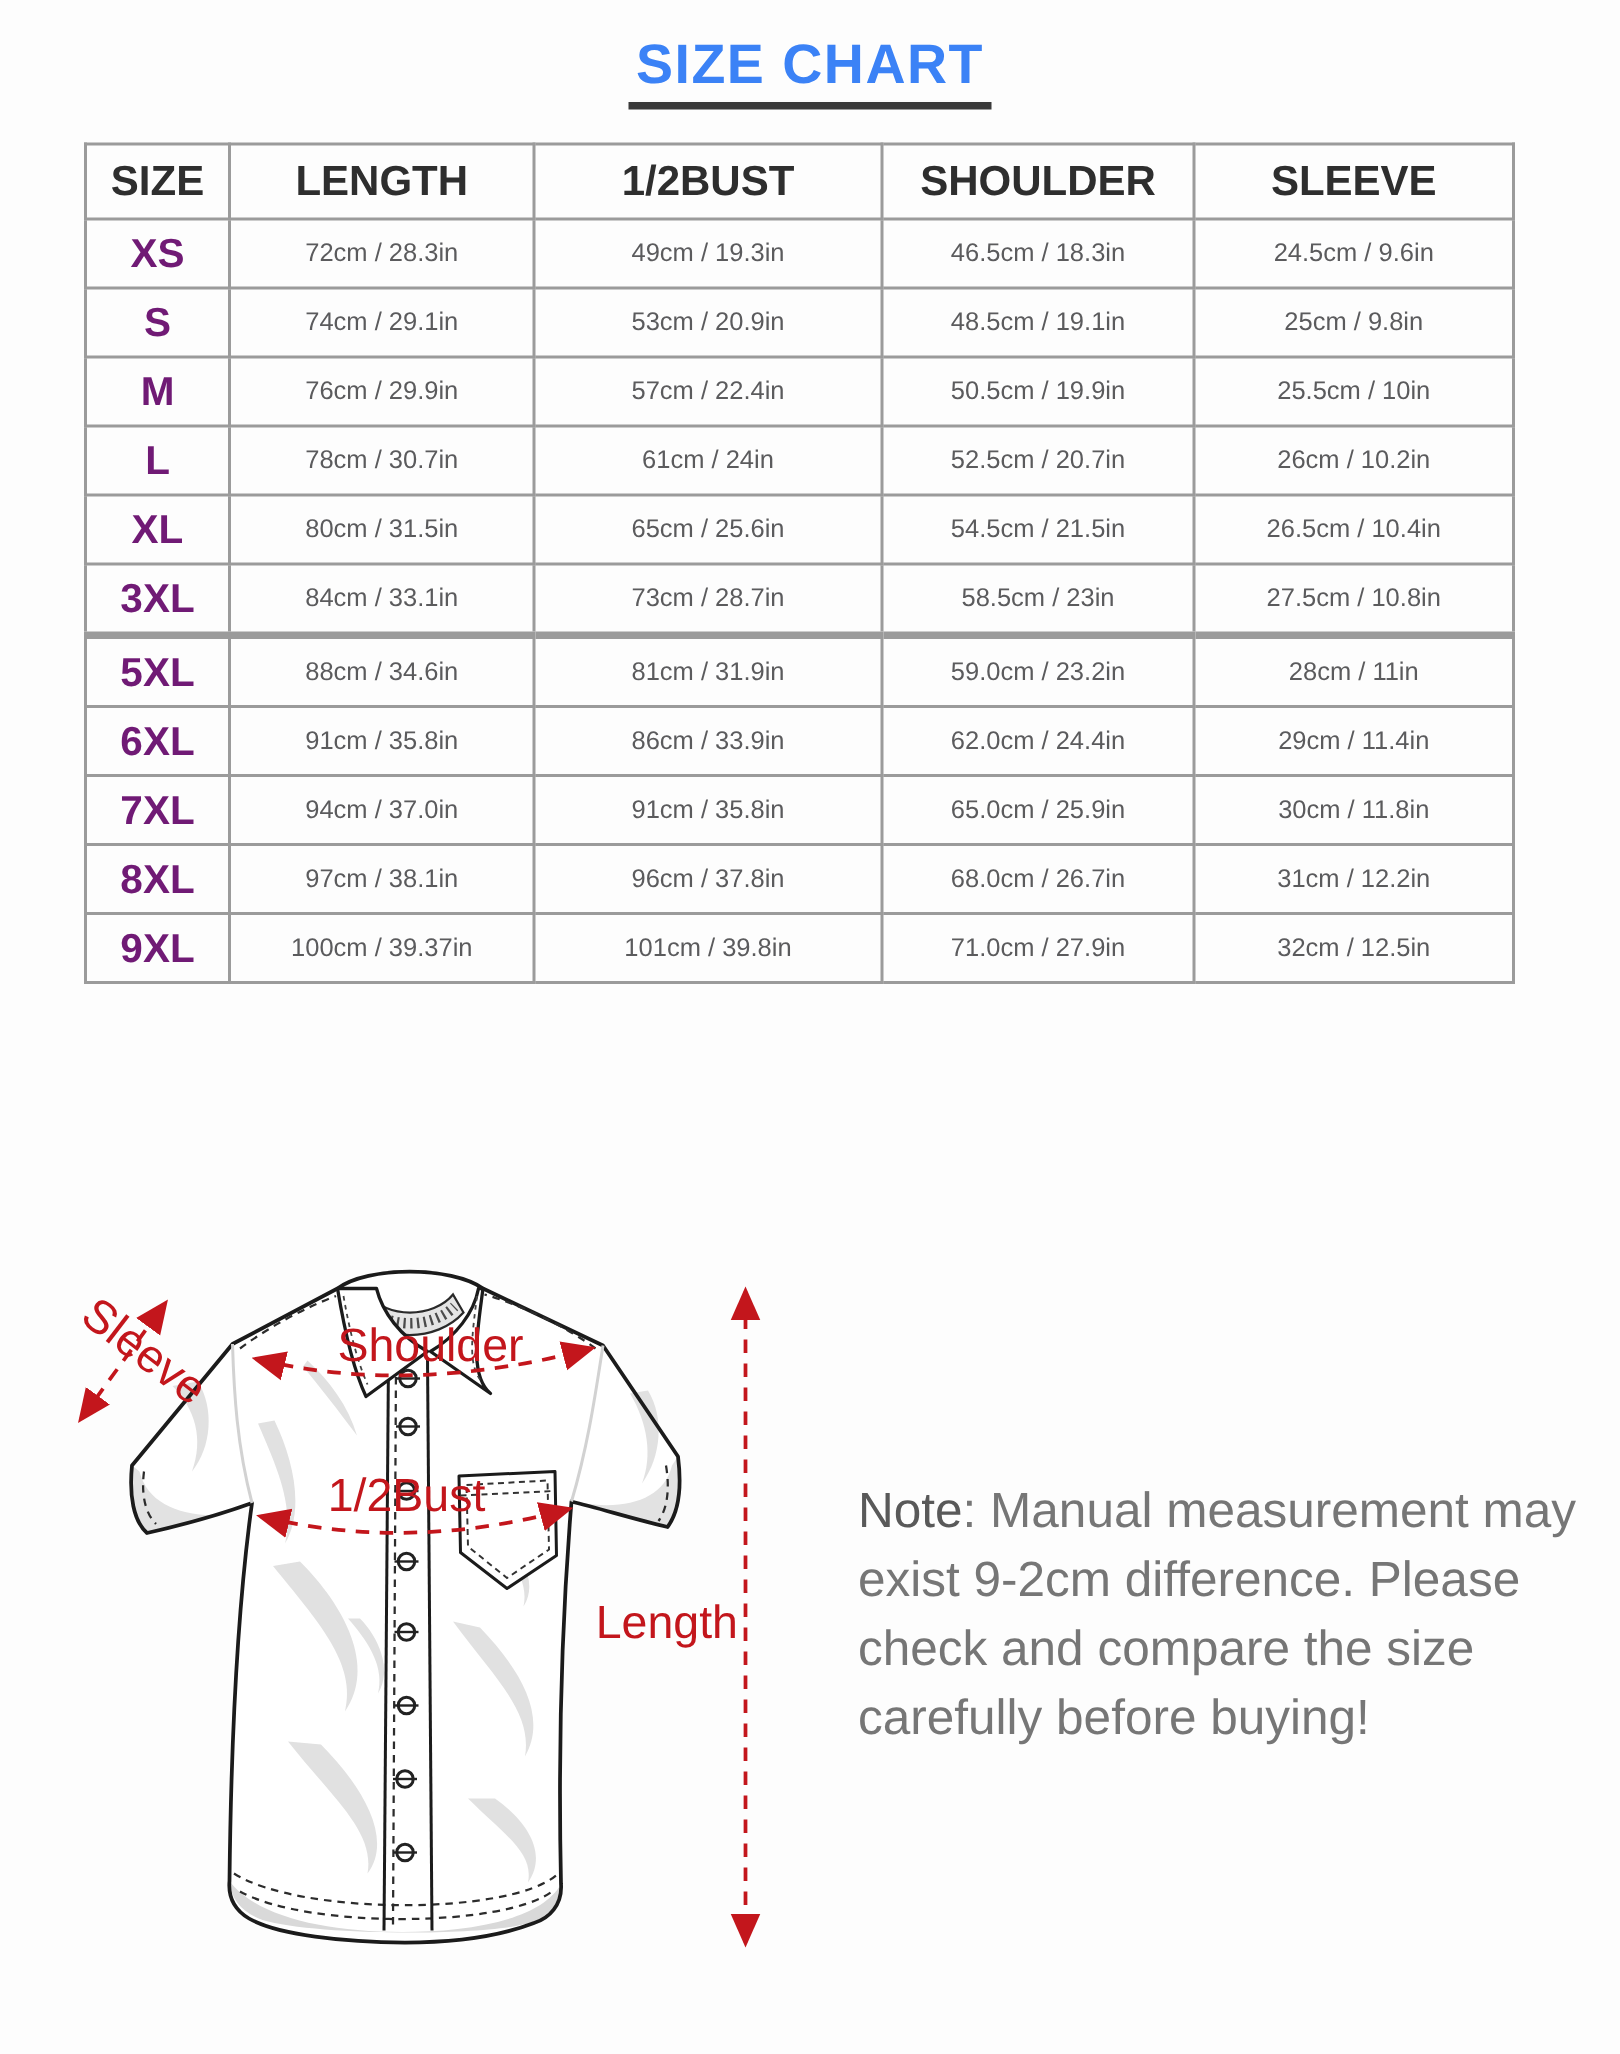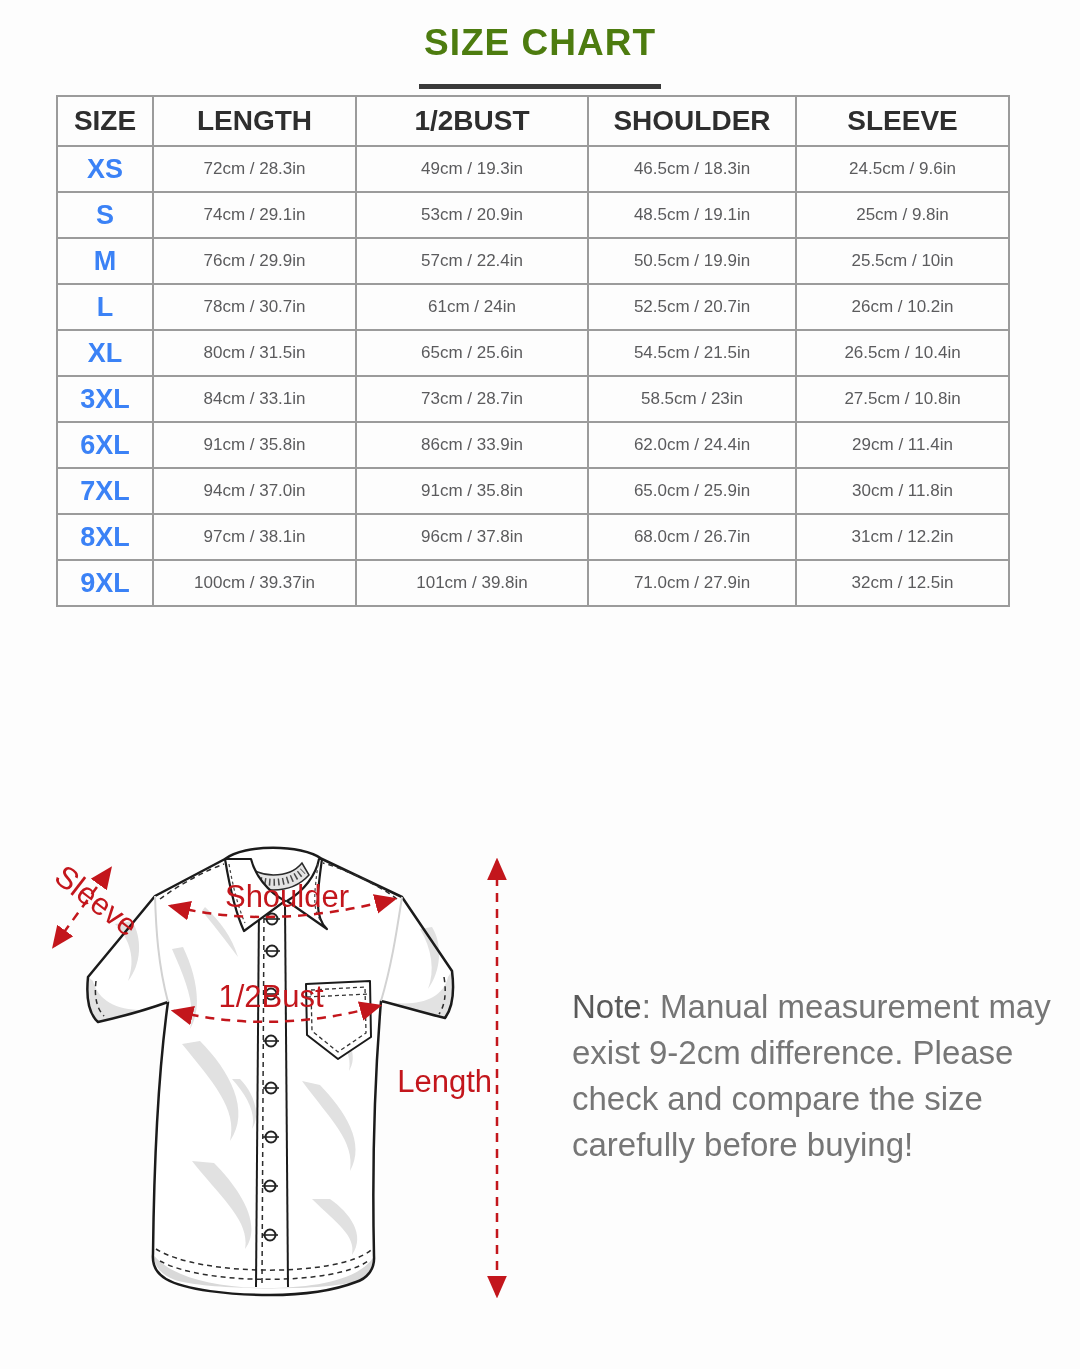--- a/index.html
+++ b/index.html
@@ -4,34 +4,34 @@
 <style>
   html,body { margin:0; padding:0; background:#ffffff; }
   .canvas {
     position:relative; width:1080px; height:1369px;
     background:#fdfdfd; font-family:"Liberation Sans", sans-serif;
     overflow:hidden;
   }
   
   .title { position:absolute; top:22px; left:0; width:100%; text-align:center; }
   .title span {
-    display:inline-block; font-size:37px; font-weight:bold; color:#4d7c0f;
-    letter-spacing:1px; border-bottom:5px solid #3a3a3a; padding:0 5px 20px;
+    display:inline-block; font-size:37px; font-weight:bold; color:#3b82f6;
+    letter-spacing:1px; border-bottom:5px solid #3a3a3a; padding:0 5px 4px;
   }
   
   table.size-table {
     position:absolute; left:56px; top:95px; width:952px;
     border-collapse:collapse; table-layout:fixed;
   }
   table.size-table th, table.size-table td {
     border:2px solid #9b9b9b; text-align:center; vertical-align:middle; padding:0;
     overflow:hidden; white-space:nowrap;
   }
   table.size-table thead th { height:48px; font-size:28px; font-weight:bold; color:#2e2e2e;margin-left:20px; }
-  table.size-table td.size { height:44px; font-size:27px; font-weight:bold; color:#3b82f6; }
+  table.size-table td.size { height:44px; font-size:27px; font-weight:bold; color:#701a75; }
   table.size-table td.val  { height:44px; font-size:17px; font-weight:normal; color:#5b5b5d; }
   table.size-table tr[data-thick="true"] td { border-top-width:5px; }
   
   svg.shirt { position:absolute; left:0; top:829px; }
   
   .note {
     position:absolute; left:572px; top:984px; width:484px;
     font-size:33px; line-height:46px; color:#767676;
   }
   .note b { color:#595959; font-weight:normal; }
@@ -97,20 +97,27 @@
           <td class="val">65cm / 25.6in</td>
           <td class="val">54.5cm / 21.5in</td>
           <td class="val">26.5cm / 10.4in</td>
         </tr>
         <tr>
           <td class="size">3XL</td>
           <td class="val">84cm / 33.1in</td>
           <td class="val">73cm / 28.7in</td>
           <td class="val">58.5cm / 23in</td>
           <td class="val">27.5cm / 10.8in</td>
+        </tr>
+        <tr data-thick="true">
+          <td class="size">5XL</td>
+          <td class="val">88cm / 34.6in</td>
+          <td class="val">81cm / 31.9in</td>
+          <td class="val">59.0cm / 23.2in</td>
+          <td class="val">28cm / 11in</td>
         </tr>
         <tr>
           <td class="size">6XL</td>
           <td class="val">91cm / 35.8in</td>
           <td class="val">86cm / 33.9in</td>
           <td class="val">62.0cm / 24.4in</td>
           <td class="val">29cm / 11.4in</td>
         </tr>
         <tr>
           <td class="size">7XL</td>

